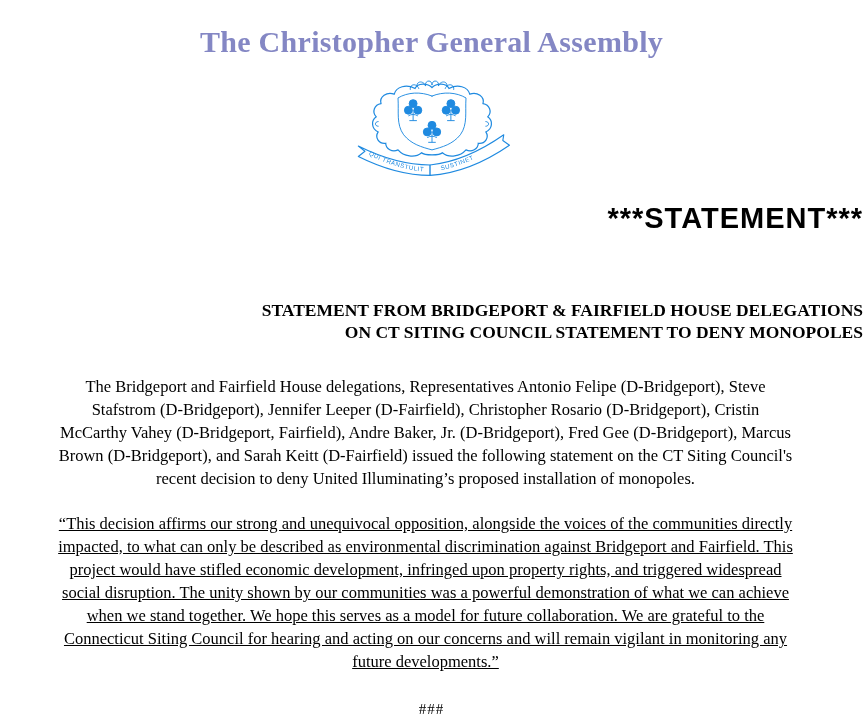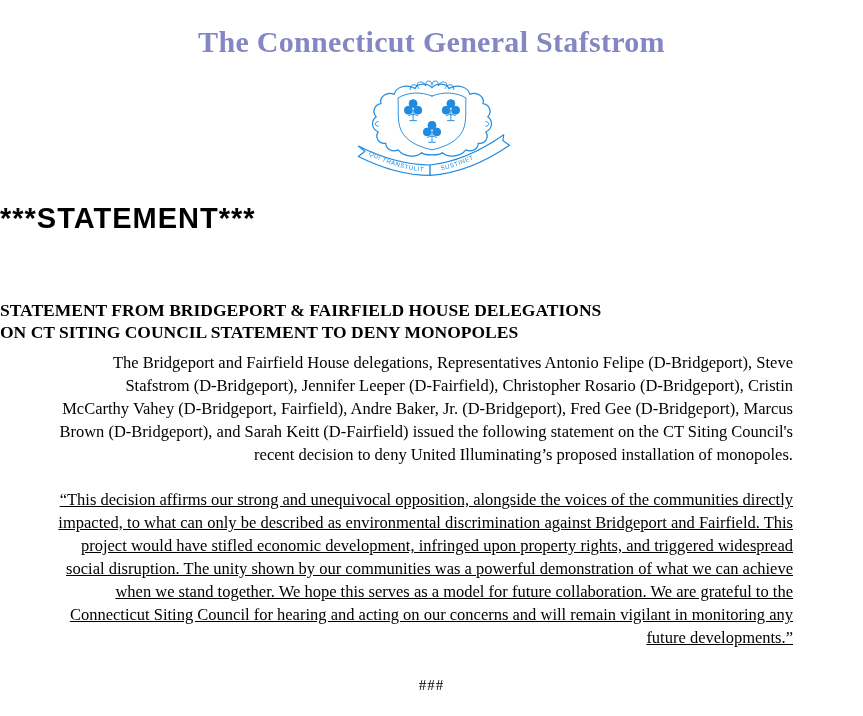--- a/index.html
+++ b/index.html
@@ -26,60 +26,61 @@
     letter-spacing:0.3px;
   }
   .crest{
     margin-top:21px;
     text-align:center;
     height:102px;
   }
   .crest svg{display:inline-block;}
   .statement-banner{
     margin-top:20px;
-    text-align:left;
+    text-align:right;
     font-family:"Liberation Sans","DejaVu Sans",sans-serif;
     font-weight:bold;
     font-size:29px;
     letter-spacing:1px;
+    margin-left:28px;
   }
   .statement-heading{
     margin:65px 0 0 0;
-    text-align:left;
+    text-align:right;
     font-size:17.5px;
     font-weight:bold;
     line-height:21.5px;
   }
   .body-para{
-    margin:8px 0 0 58px;
+    margin:32px 0 0 58px;
     width:735px;
     font-size:16.5px;
     line-height:23px;
-    text-align:right;
+    text-align:center;
   }
   .body-para + .body-para{margin-top:22px;text-decoration:underline;}
   .end-mark{
     margin-top:28px;
     text-align:center;
     font-size:15px;
     letter-spacing:1px;
   }
   .motto-text{
     font-family:"Liberation Sans","DejaVu Sans",sans-serif;
     font-size:6.5px;
     letter-spacing:0.6px;
     fill:var(--crest-blue);
   }
 </style>
 </head>
 <body>
 
 <div class="page">
 
-  <h1 class="masthead-title">The Connecticut General Stafstrom</h1>
+  <h1 class="masthead-title">The Christopher General Assembly</h1>
 
   <div class="crest">
     <svg width="172" height="102" viewBox="0 0 176 108" xmlns="http://www.w3.org/2000/svg">
       <g fill="none" stroke="#1f8ae0" stroke-width="1.3" stroke-linecap="round">
 
         <path d="M74,9 C72,3 64,4 65,10 M81,6 C79,0 71,1 72,7 M88,5 C88,-1 80,0 81,6 M88,5 C88,-1 96,0 95,6 M95,6 C97,0 105,1 104,7 M102,9 C104,3 112,4 111,10" stroke-width="1"></path>
 
         <path d="M88,8 C83,3 73,3 70,9 C61,4 50,7 48,15 C40,12 32,18 34,25 C27,26 24,34 29,39 C23,43 24,52 31,55 C27,61 32,68 39,67 C39,73 46,77 52,74 C58,81 70,83 77,77 C80,80 96,80 99,77 C106,83 118,81 124,74 C130,77 137,73 137,67 C144,68 149,61 145,55 C152,52 153,43 147,39 C152,34 149,26 142,25 C144,18 136,12 128,15 C126,7 115,4 106,9 C103,3 93,3 88,8 Z"></path>
 
         <path d="M88,17 C76,12 62,13 52,19 C53,34 50,47 58,58 C66,68 77,71 88,74 C99,71 110,68 118,58 C126,47 123,34 124,19 C114,13 100,12 88,17 Z" stroke-width="1"></path>

